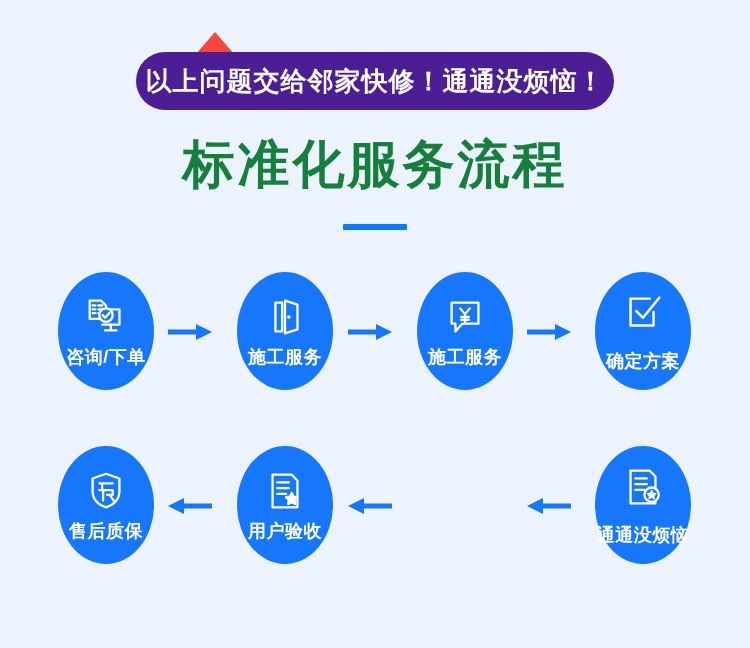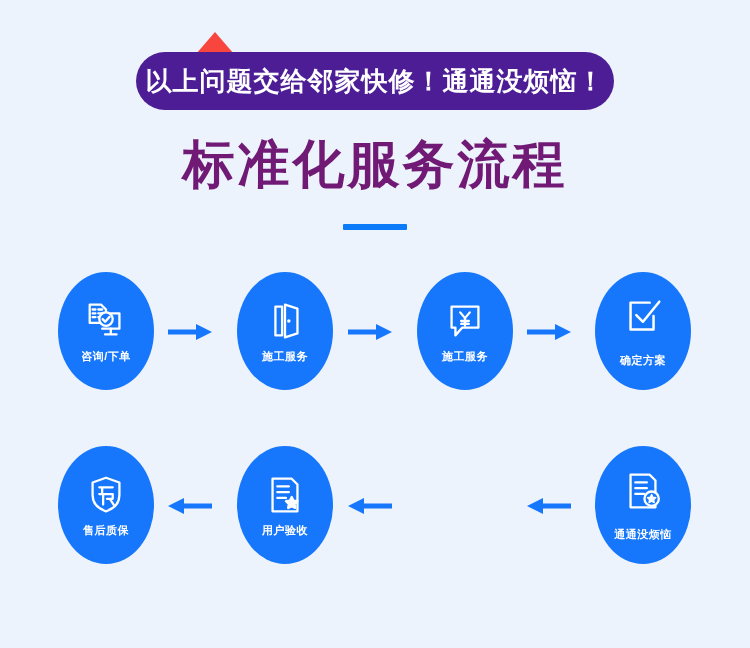--- a/index.html
+++ b/index.html
@@ -55,21 +55,21 @@
   .title-block {
     position: absolute;
     left: 0;
     top: 130px;
     width: 750px;
     text-align: center;
   }
   .main-title {
     font-size: 52px;
     font-weight: bold;
-    color: #701a75;
+    color: #15803d;
     letter-spacing: 3px;
     line-height: 68px;
   }
   .title-underline {
     width: 64px;
     height: 6px;
     background: #0b7bfa;
     margin: 26px auto 0 auto;
     border-radius: 1px;
   }
@@ -102,21 +102,21 @@
   }
   .node .icon {
     width: 46px;
     height: 46px;
     display: block;
     margin-bottom: 2px;
   }
   .node .icon svg { width: 46px; height: 46px; display: block; }
   .node-label {
     color: #ffffff;
-    font-size: 11px;
+    font-size: 18px;
     font-weight: bold;
     white-space: nowrap;
     letter-spacing: 0.5px;
     margin-top: 3px;
   }
 
   
   .n-1 { left: 58px; }
   .n-2 { left: 237px; }
   .n-3 { left: 417px; }

